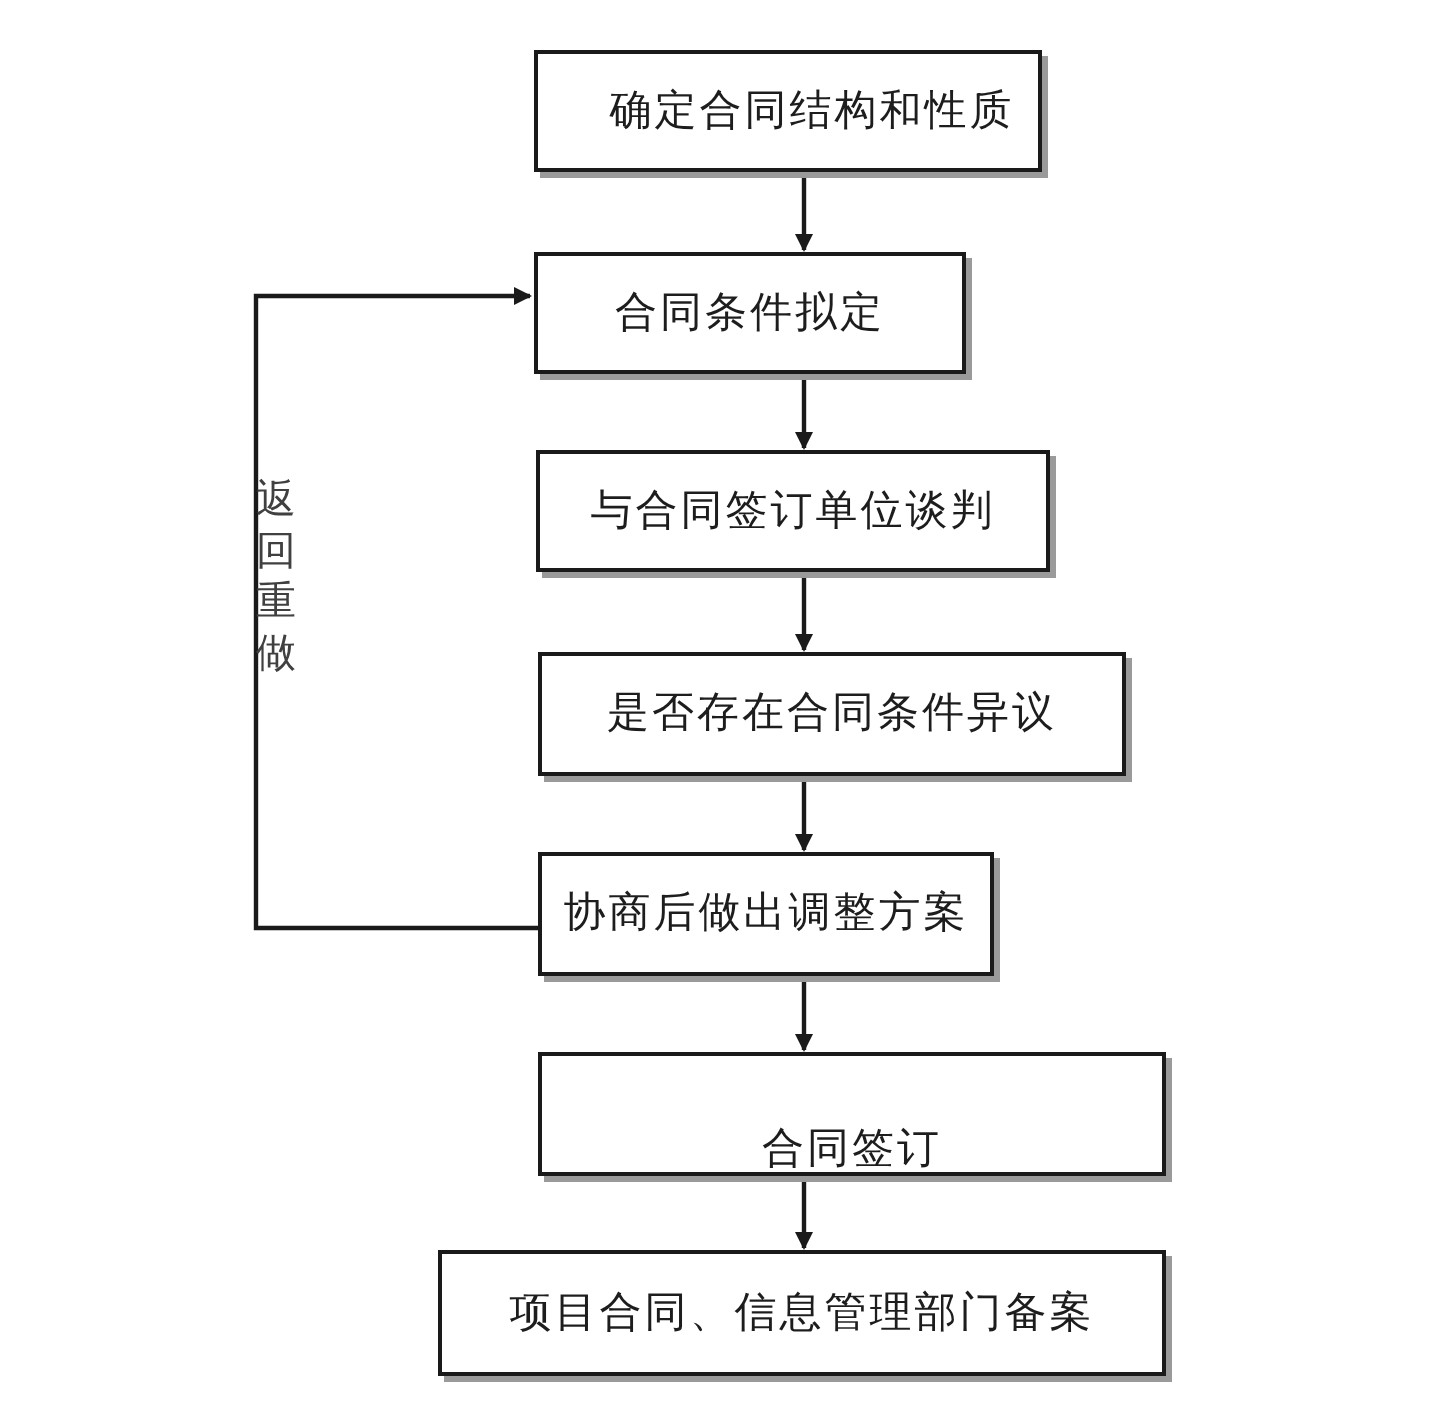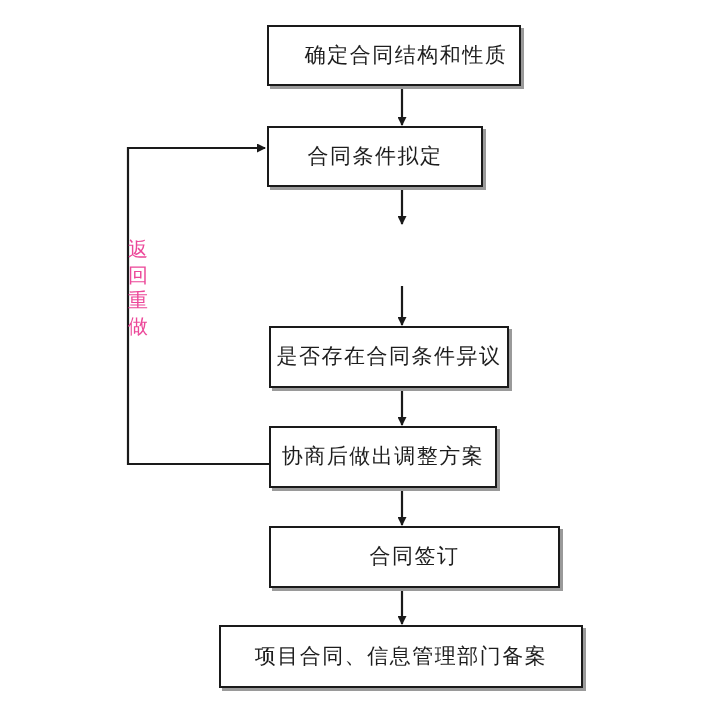--- a/index.html
+++ b/index.html
@@ -44,21 +44,21 @@
     color: #1d1d1d;
     letter-spacing: 1.5px;
     white-space: nowrap;
     text-align: center;
   }
   .loop-label {
     position: absolute;
     z-index: 3;
     font-family: "DejaVu Serif", "Liberation Serif", serif;
     font-size: 20px;
-    color: #ec4899;
+    color: #404040;
     line-height: 1.28;
     text-align: center;
     letter-spacing: 0px;
     width: 26px;
     word-break: break-all;
   }
 </style>
 </head>
 <body>
 
@@ -87,30 +87,33 @@
   </svg>
 
   <div class="node" style="left:267px; top:25px; width:254px; height:61px;padding-left:24px;">
     <span class="node-label">确定合同结构和性质</span>
   </div>
 
   <div class="node" style="left:267px; top:126px; width:216px; height:61px;">
     <span class="node-label">合同条件拟定</span>
   </div>
 
+  <div class="node" style="left:268px; top:225px; width:257px; height:61px;">
+    <span class="node-label">与合同签订单位谈判</span>
+  </div>
 
-  <div class="node" style="left:269px; top:326px; width:240px; height:62px;">
+  <div class="node" style="left:269px; top:326px; width:294px; height:62px;">
     <span class="node-label">是否存在合同条件异议</span>
   </div>
 
   <div class="node" style="left:269px; top:426px; width:228px; height:62px;">
     <span class="node-label">协商后做出调整方案</span>
   </div>
 
-  <div class="node" style="left:269px; top:526px; width:291px; height:62px;">
+  <div class="node" style="left:269px; top:526px; width:314px; height:62px;align-items:flex-end;">
     <span class="node-label">合同签订</span>
   </div>
 
   <div class="node" style="left:219px; top:625px; width:364px; height:63px;">
     <span class="node-label">项目合同、信息管理部门备案</span>
   </div>
 
   <div class="loop-label" style="left:125px; top:237px;">返回重做</div>
 
 </div>

